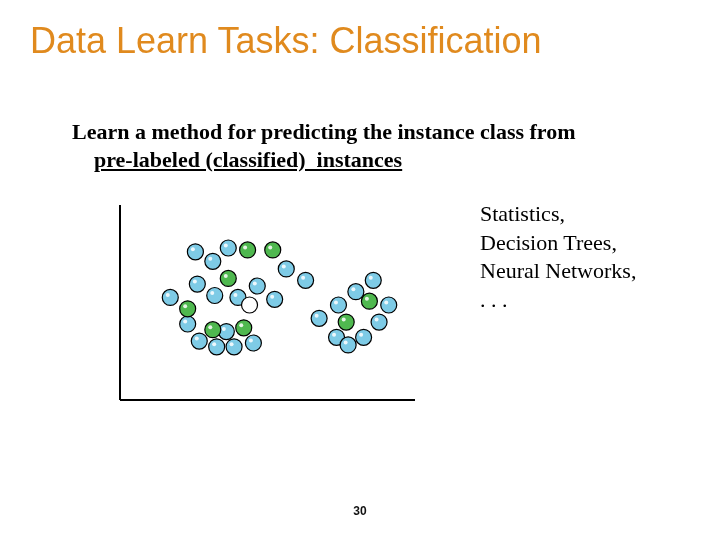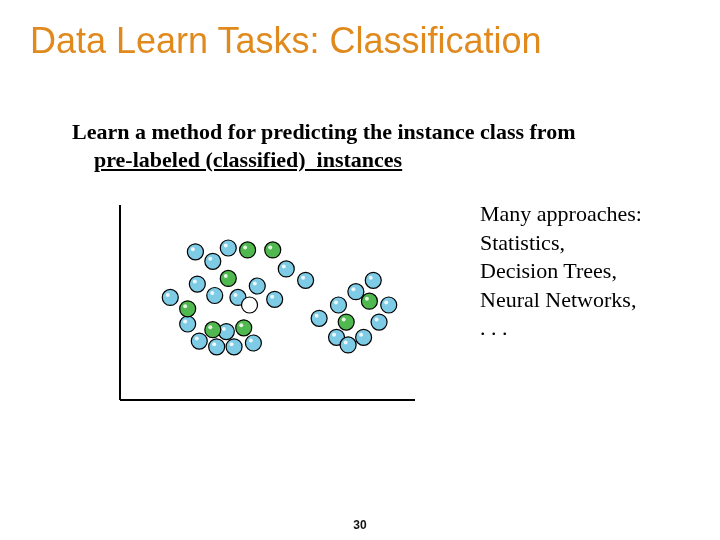--- a/index.html
+++ b/index.html
@@ -49,21 +49,21 @@
     width: 220px;
     font-family: "Times New Roman", Times, serif;
     font-size: 22px;
     color: #000;
     line-height: 1.3;
   }
   .page-num {
     position: absolute;
     left: 0;
     right: 0;
-    bottom: 8px;
+    bottom: 22px;
     text-align: center;
     font-family: Arial, sans-serif;
     font-weight: bold;
     font-size: 12px;
     color: #111;
   }
   .plot {
     position: absolute;
     left: 100px;
     top: 190px;
@@ -228,21 +228,20 @@
           <circle cx="266.9" cy="108.7" r="2" fill="#ffffff" fill-opacity="0.85"></circle>
         </g>
         <g>
           <circle cx="149.53333333333333" cy="115" r="8" fill="#ffffff" stroke="#000" stroke-width="1.2"></circle>
           <circle cx="147.03333333333333" cy="112.5" r="2" fill="#ffffff" fill-opacity="0.85"></circle>
         </g>
       </svg>
   </div>
 
   <div class="approaches">
-    <div>Many approaches:</div>
     <div>Statistics,</div>
     <div>Decision Trees,</div>
     <div>Neural Networks,</div>
     <div>.&nbsp;.&nbsp;.</div>
   </div>
 
   <div class="page-num">30</div>
 
 </div>
 

